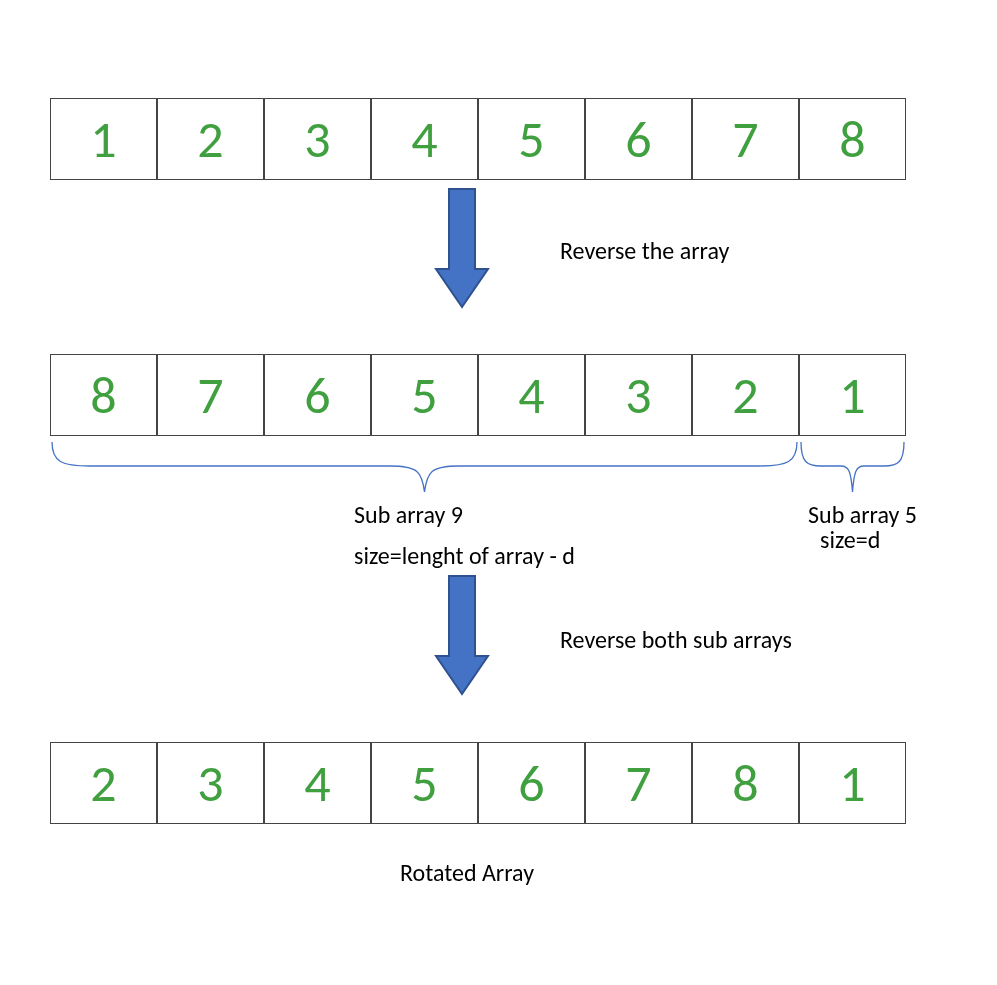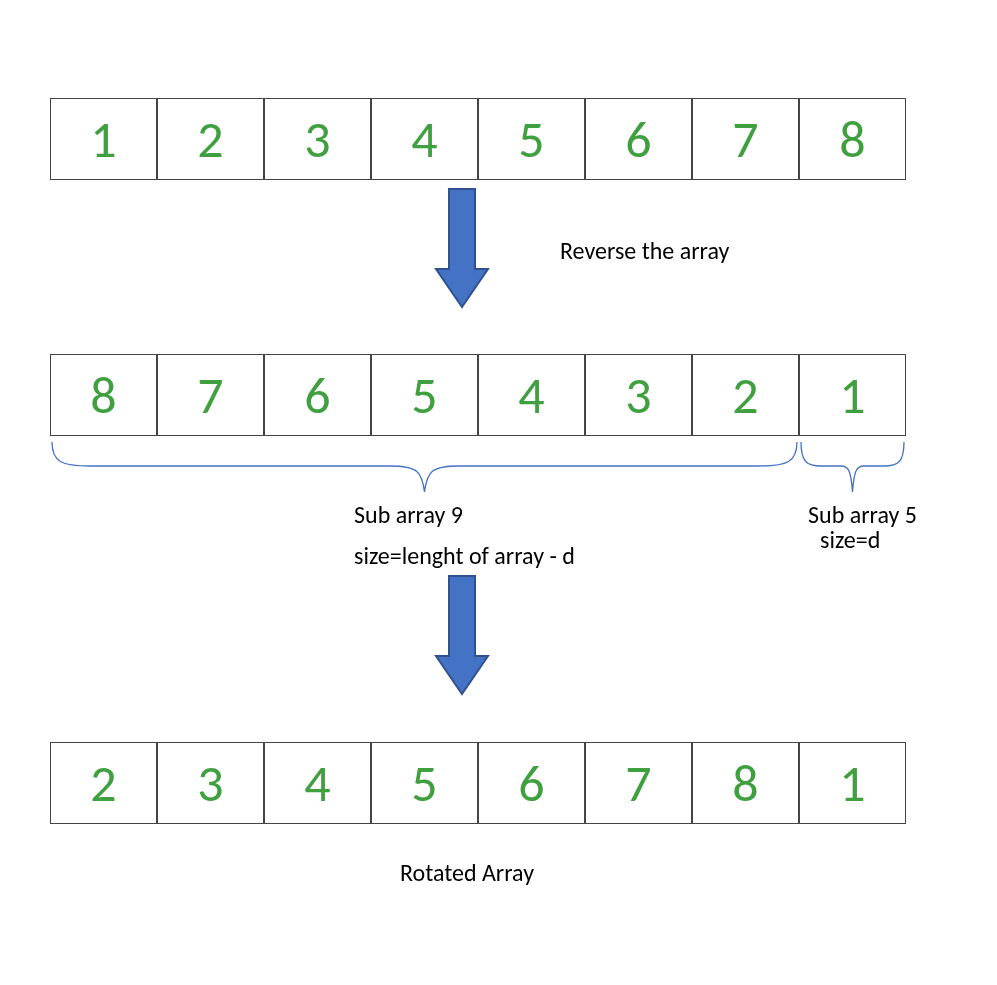--- a/index.html
+++ b/index.html
@@ -65,20 +65,21 @@
              C55,32 57,26 65,26
              L85,26
              C99,26 105,22 105,2" fill="none" stroke="#4472c4" stroke-width="1.3"></path>
   </svg>
   <div class="lbl" style="left:808px;top:500px;">Sub array 5</div>
   <div class="lbl" style="left:808px;top:525px;margin-left:12px;">size=d</div>
 
   <svg class="arrow" style="left:432px;top:572px;" width="60" height="128">
     <polygon points="17,4 43,4 43,84 56,84 30,122 4,84 17,84" fill="#4472c4" stroke="#2f528f" stroke-width="2"></polygon>
   </svg>
+  <div class="lbl" style="left:560px;top:625px;">Reverse both sub arrays</div>
 
   <div class="array" style="left:50px;top:742px;">
     <div class="cell">2</div>
     <div class="cell">3</div>
     <div class="cell">4</div>
     <div class="cell">5</div>
     <div class="cell">6</div>
     <div class="cell">7</div>
     <div class="cell">8</div>
     <div class="cell">1</div>

